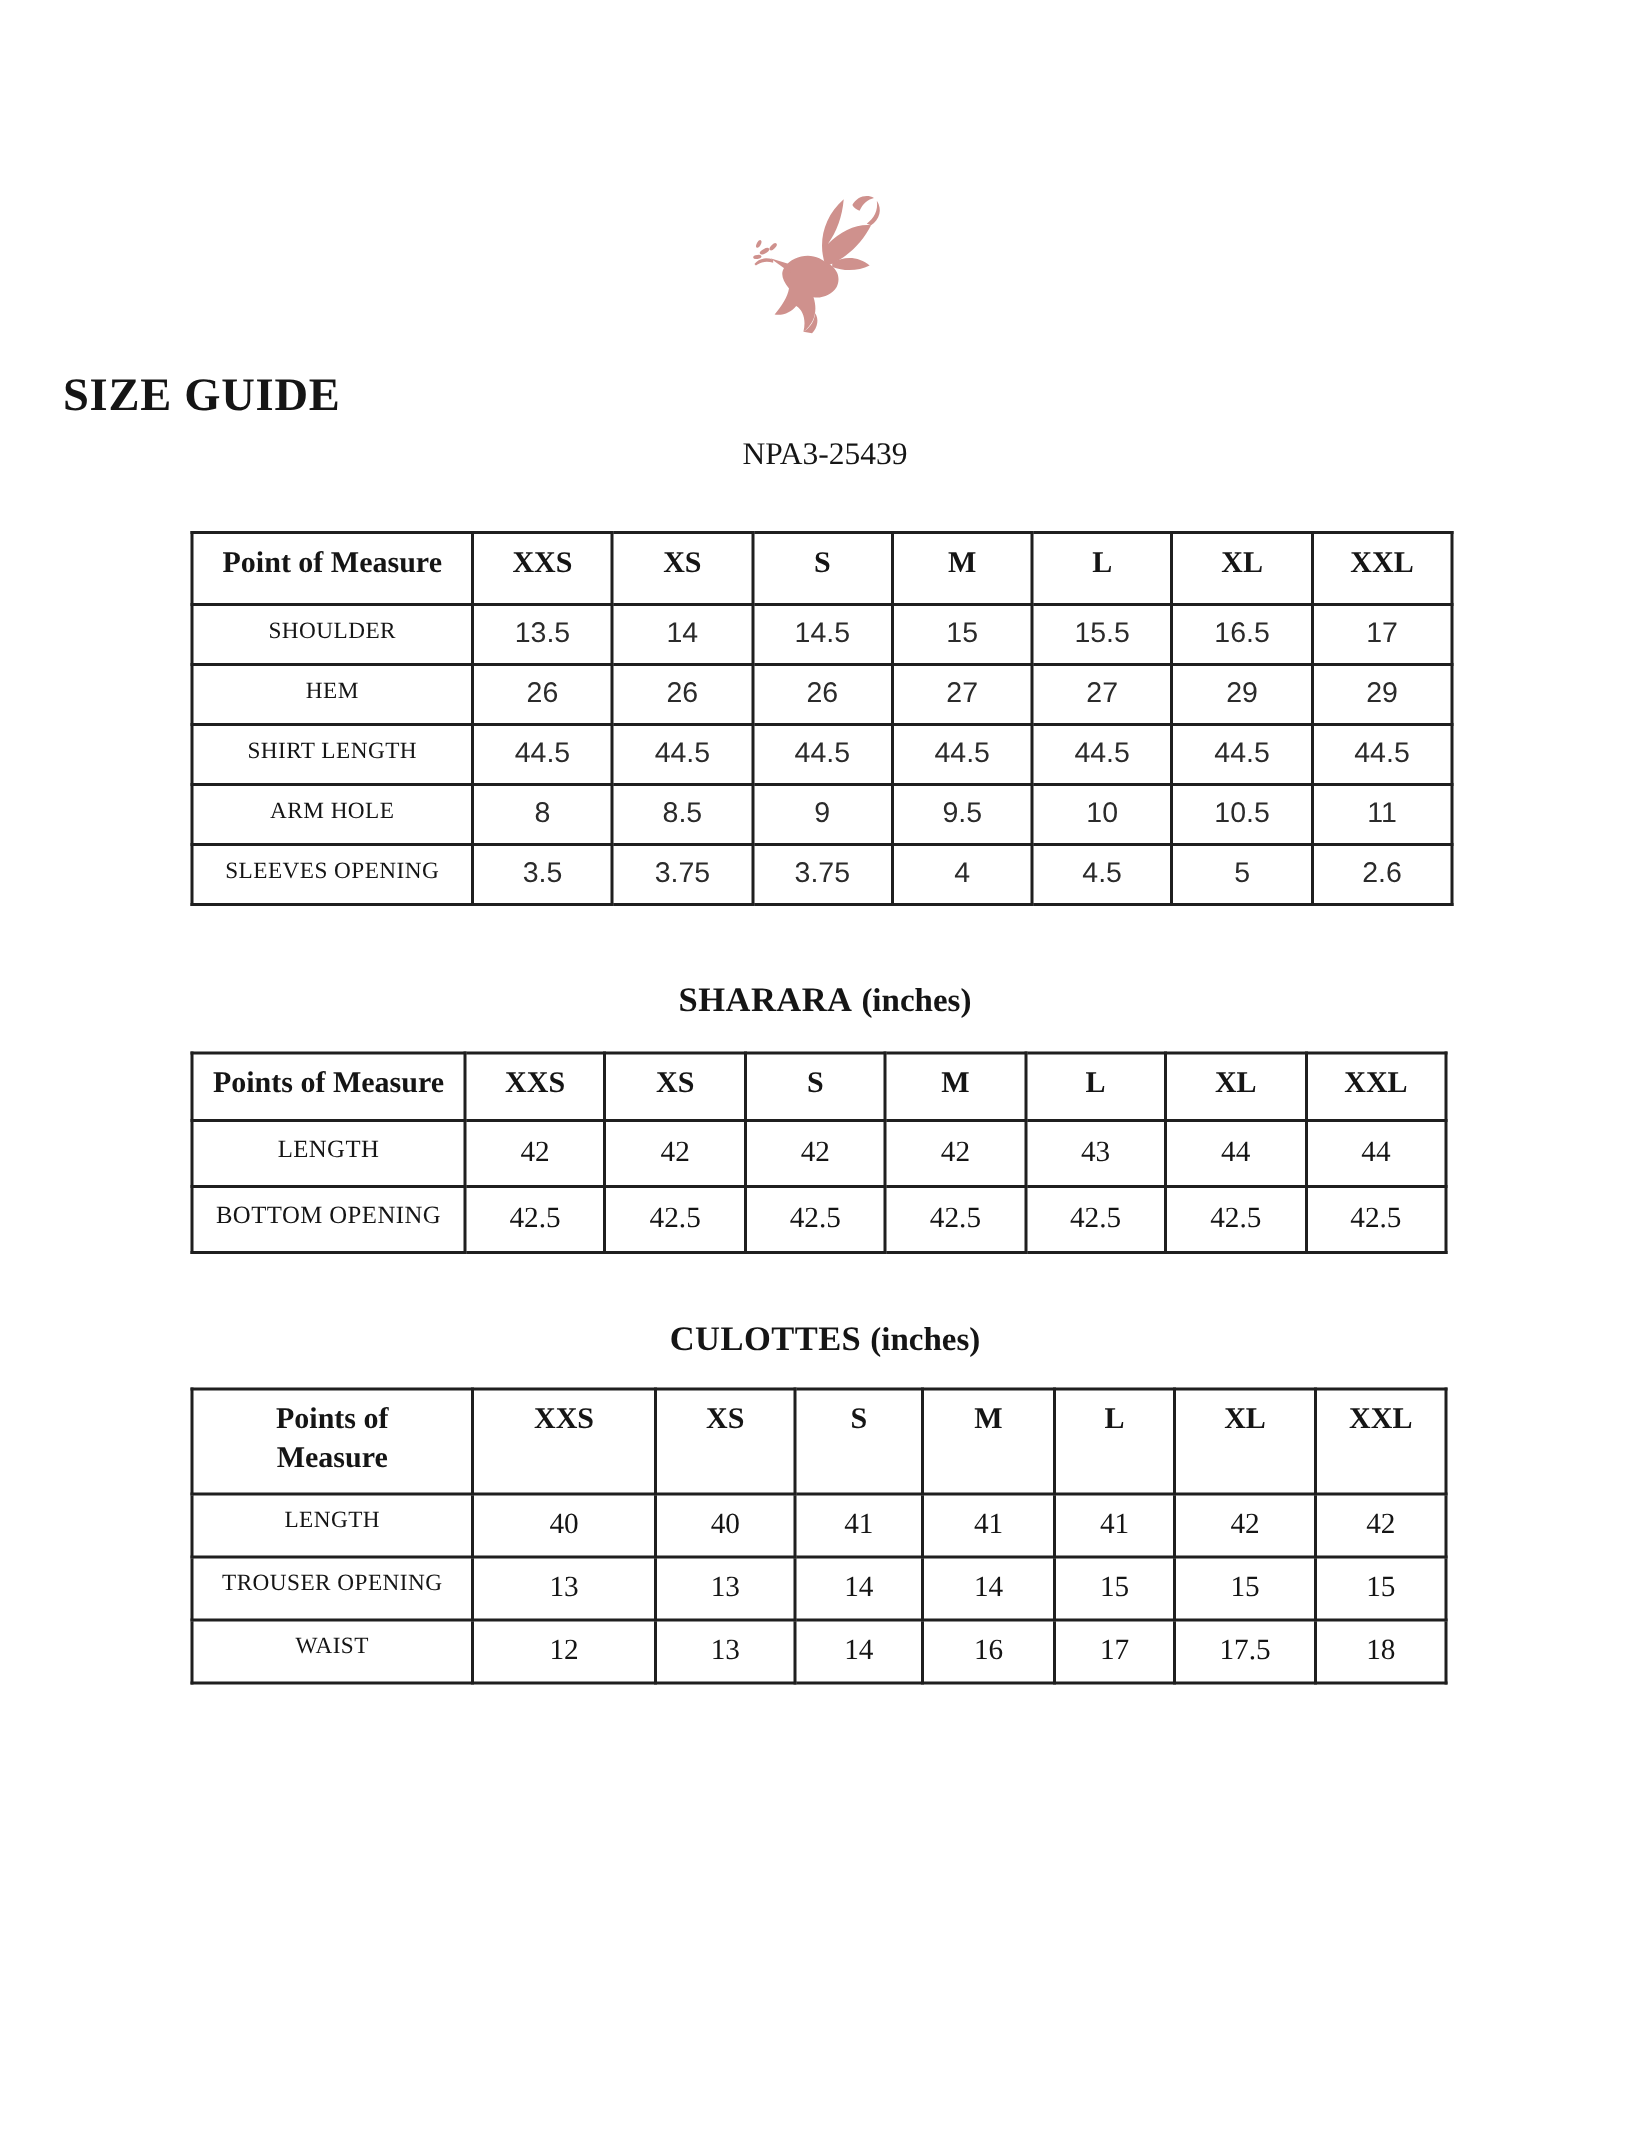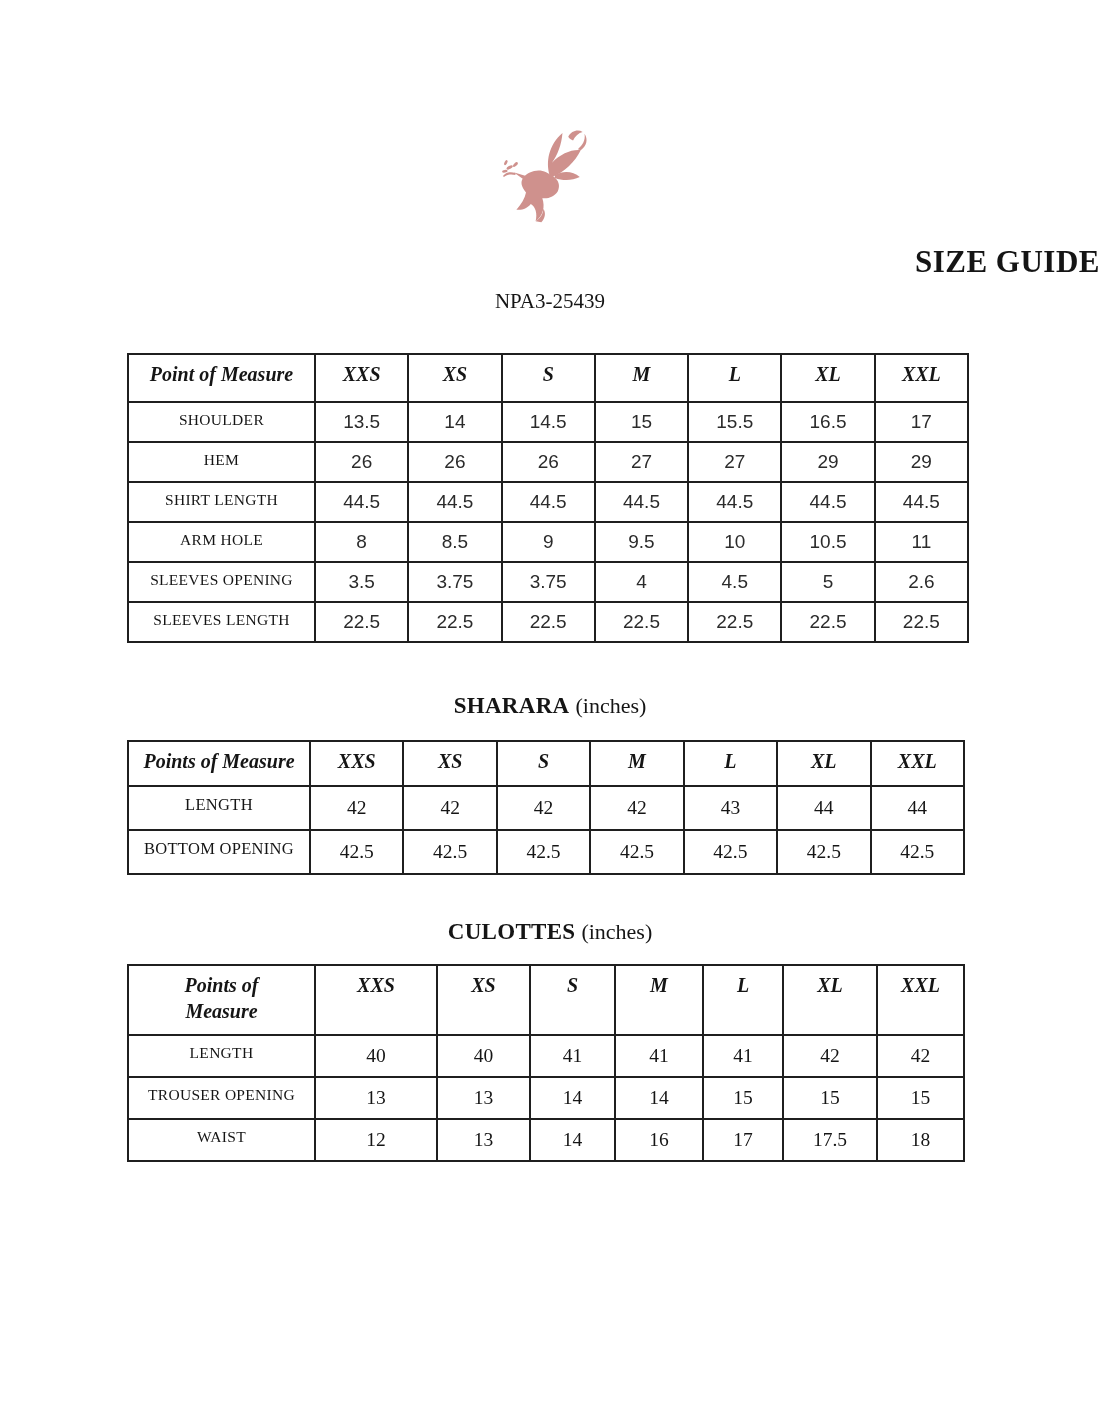--- a/index.html
+++ b/index.html
@@ -12,58 +12,57 @@
     background: #ffffff;
     color: #151515;
     font-family: "Liberation Serif", serif;
     overflow: hidden;
   }
   .logo-row { padding-top: 130px; text-align: center; }
   .dove { width: 96px; height: 96px; display: inline-block; }
 
   .page-title {
     margin: 14px 0 0 0;
-    text-align: right;
+    text-align: left;
     font-size: 31px;
     font-weight: bold;
     letter-spacing: 0.5px;
     padding-left: 42px;
   }
   .product-code {
     margin-top: 9px;
     text-align: center;
     font-size: 21px;
   }
 
   .section-title {
     text-align: center;
     font-size: 23px;
     line-height: 1.2;
   }
   .section-title .st-bold { font-weight: bold; letter-spacing: 0.3px; }
-  .section-title .st-unit { font-weight: normal; font-size: 22px; margin-left: 6px; }
+  .section-title .st-unit { font-weight: bold; font-size: 22px; margin-left: 6px; }
   .st-sharara { margin-top: 49px; }
   .st-culottes { margin-top: 43px; }
 
   table.tbl {
     border-collapse: collapse;
     table-layout: fixed;
     margin-left: 127px;
     background: #fff;
   }
   .tbl th, .tbl td { border: 2px solid #1f1f1f; overflow: hidden; }
   .tbl th {
     font-weight: bold;
     font-size: 20px;
     text-align: center;
     vertical-align: top;
     padding: 6px 4px 0 4px;
     white-space: pre-line;
     line-height: 1.3;
-    font-style: italic;
   }
   .tbl td.row-label {
     font-size: 15.5px;
     text-align: center;
     vertical-align: top;
     padding-top: 8px;
     letter-spacing: 0.3px;
   }
   .tbl td.val {
     text-align: center;
@@ -187,30 +186,20 @@
         </tr>
         <tr>
           <td class="row-label">SLEEVES OPENING</td>
           <td class="val">3.5</td>
           <td class="val">3.75</td>
           <td class="val">3.75</td>
           <td class="val">4</td>
           <td class="val">4.5</td>
           <td class="val">5</td>
           <td class="val">2.6</td>
-        </tr>
-        <tr>
-          <td class="row-label">SLEEVES LENGTH</td>
-          <td class="val">22.5</td>
-          <td class="val">22.5</td>
-          <td class="val">22.5</td>
-          <td class="val">22.5</td>
-          <td class="val">22.5</td>
-          <td class="val">22.5</td>
-          <td class="val">22.5</td>
         </tr>
       </tbody>
   </table>
 
   <div class="section-title st-sharara">
     <span class="st-bold">SHARARA</span><span class="st-unit">(inches)</span>
   </div>
 
   <table class="tbl t2">
     <colgroup>

